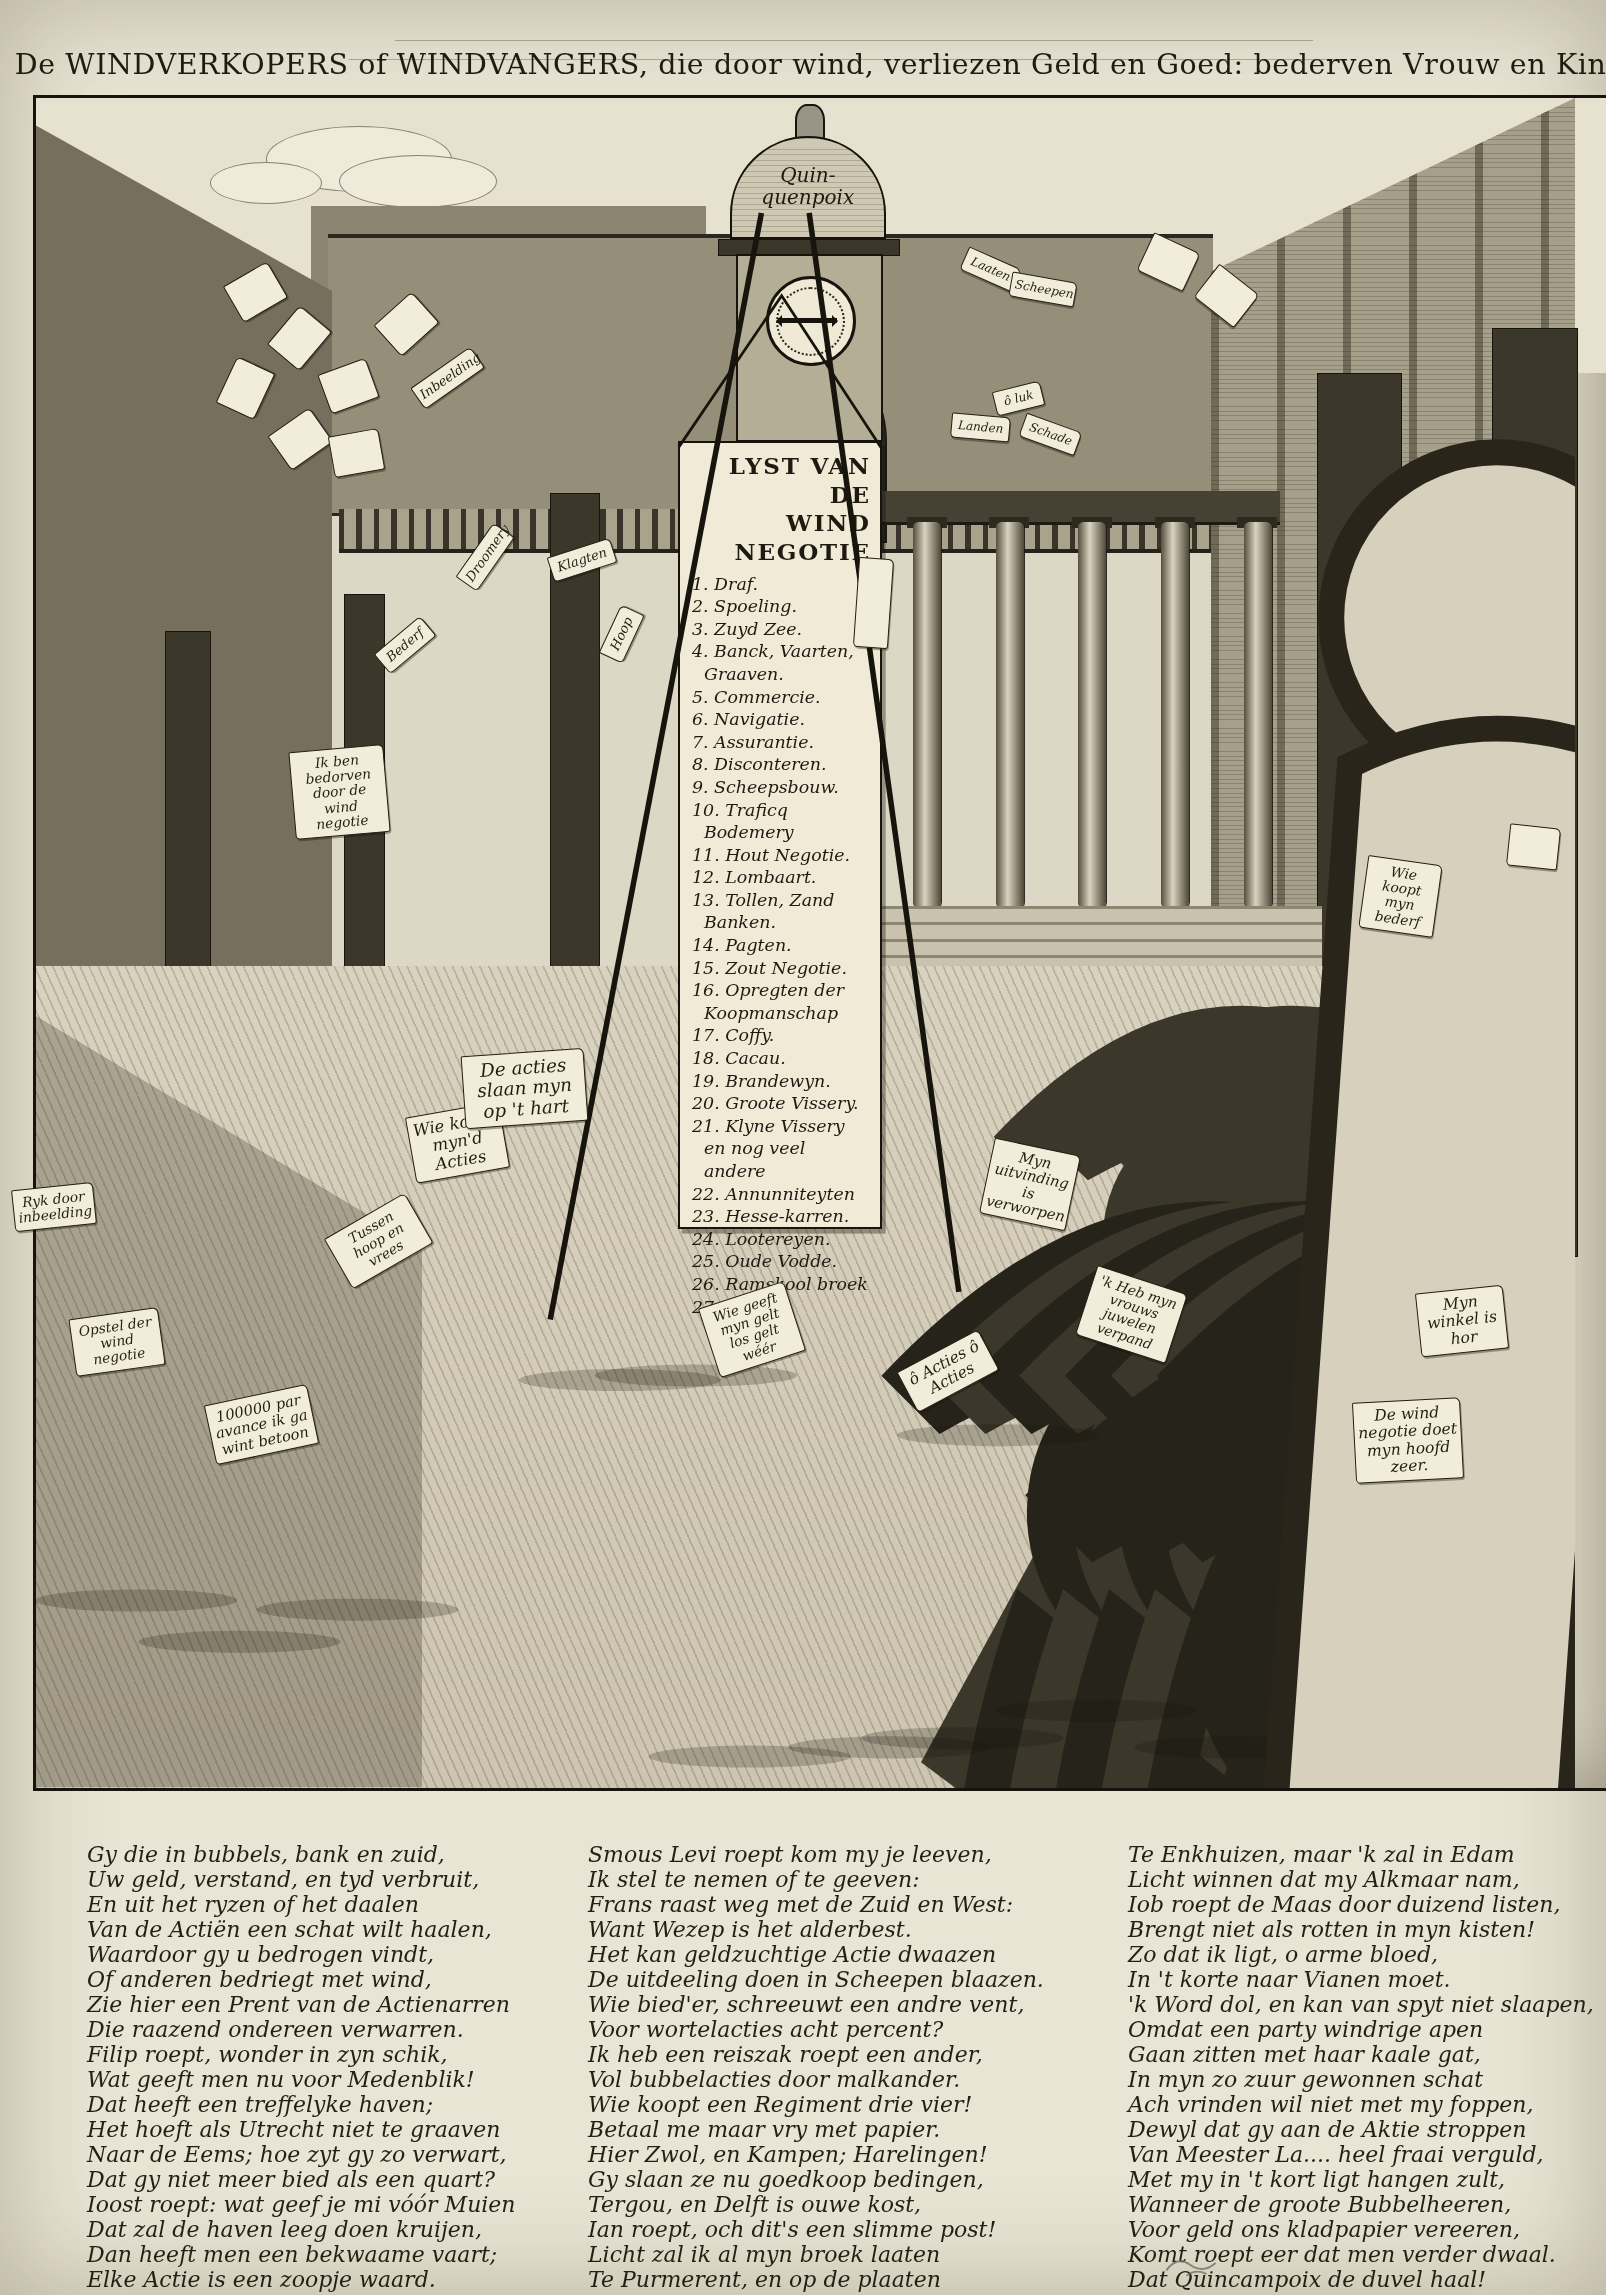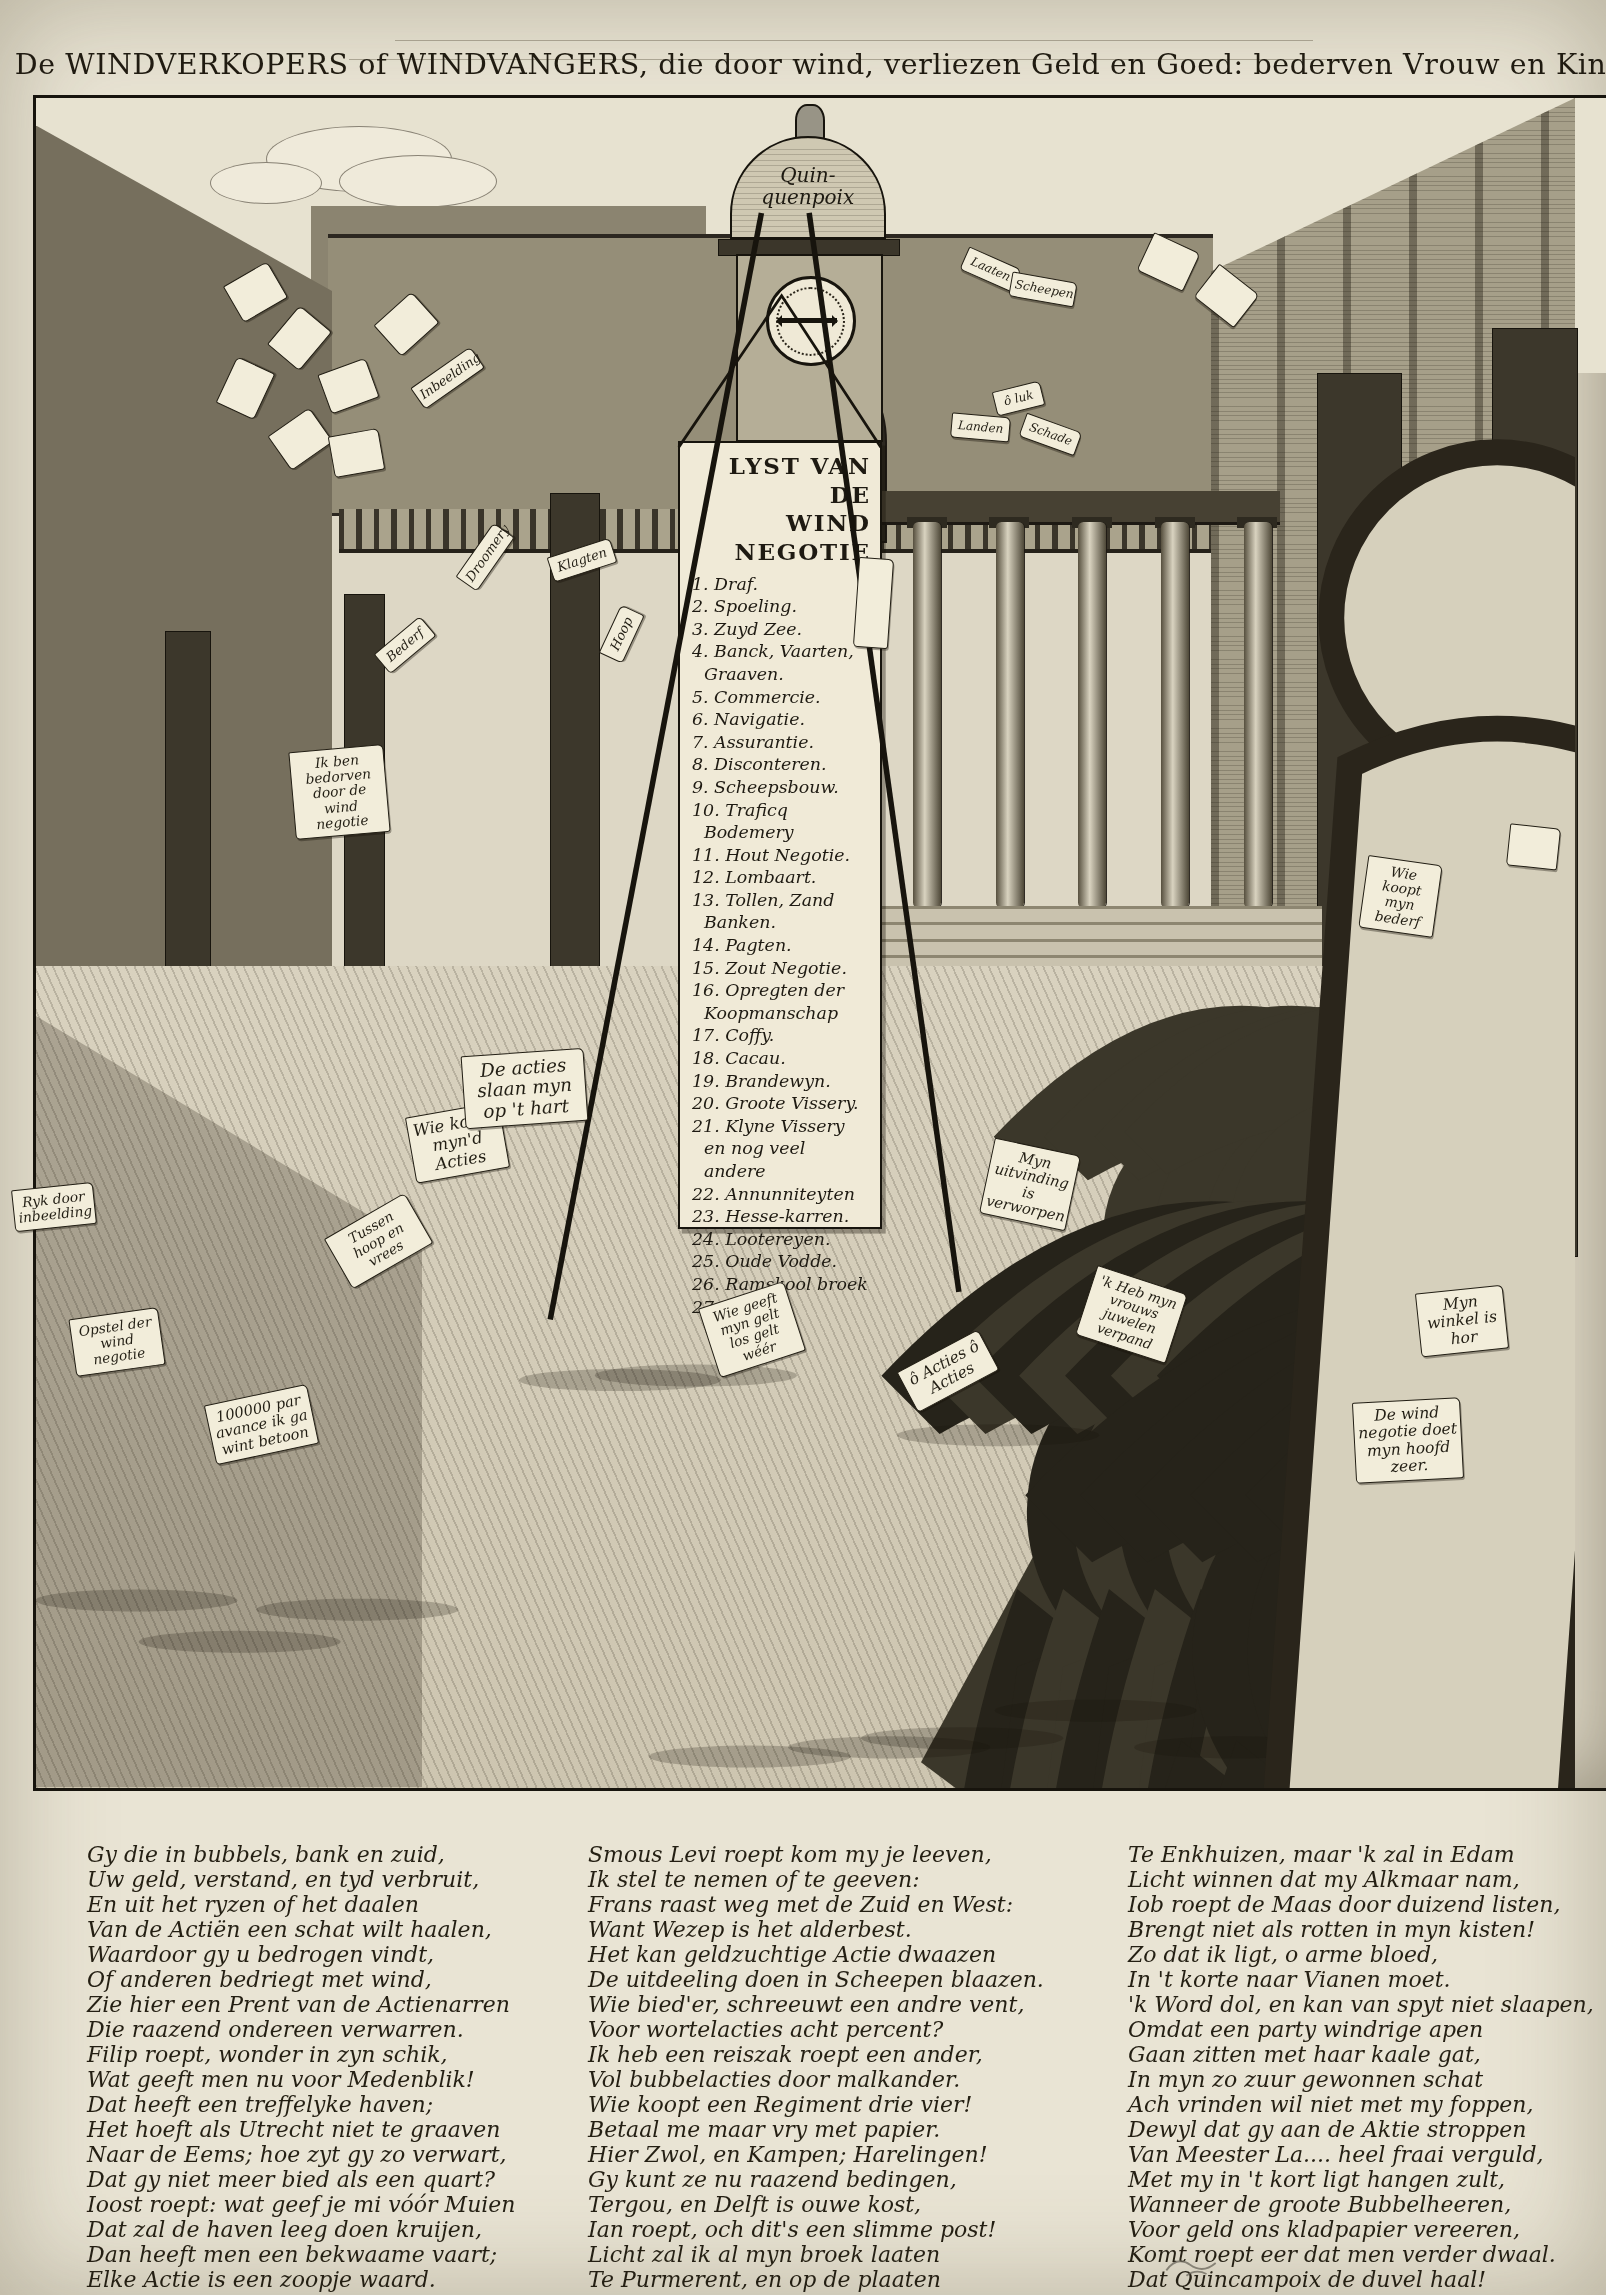--- a/index.html
+++ b/index.html
@@ -360,21 +360,21 @@
         <div class="vline">Want Wezep is het alderbest.</div>
         <div class="vline">Het kan geldzuchtige Actie dwaazen</div>
         <div class="vline">De uitdeeling doen in Scheepen blaazen.</div>
         <div class="vline">Wie bied'er, schreeuwt een andre vent,</div>
         <div class="vline">Voor wortelacties acht percent?</div>
         <div class="vline">Ik heb een reiszak roept een ander,</div>
         <div class="vline">Vol bubbelacties door malkander.</div>
         <div class="vline">Wie koopt een Regiment drie vier!</div>
         <div class="vline">Betaal me maar vry met papier.</div>
         <div class="vline">Hier Zwol, en Kampen; Harelingen!</div>
-        <div class="vline">Gy kunt ze nu raazend bedingen,</div>
+        <div class="vline">Gy slaan ze nu goedkoop bedingen,</div>
         <div class="vline">Tergou, en Delft is ouwe kost,</div>
         <div class="vline">Ian roept, och dit's een slimme post!</div>
         <div class="vline">Licht zal ik al myn broek laaten</div>
         <div class="vline">Te Purmerent, en op de plaaten</div>
       </div>
     <div class="vcol" style="left:1128px;width:464px;">
     <div class="vline">Te Enkhuizen, maar 'k zal in Edam</div>
         <div class="vline">Licht winnen dat my Alkmaar nam,</div>
         <div class="vline">Iob roept de Maas door duizend listen,</div>
         <div class="vline">Brengt niet als rotten in myn kisten!</div>

